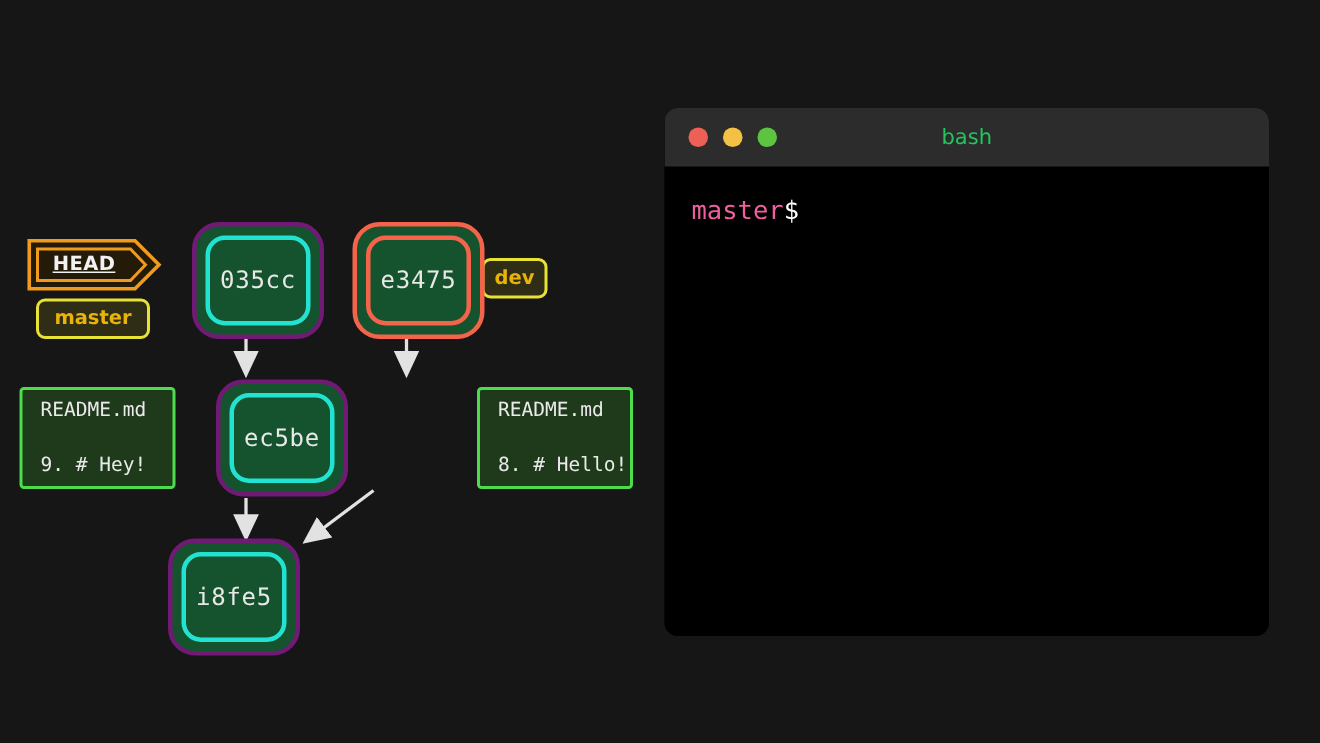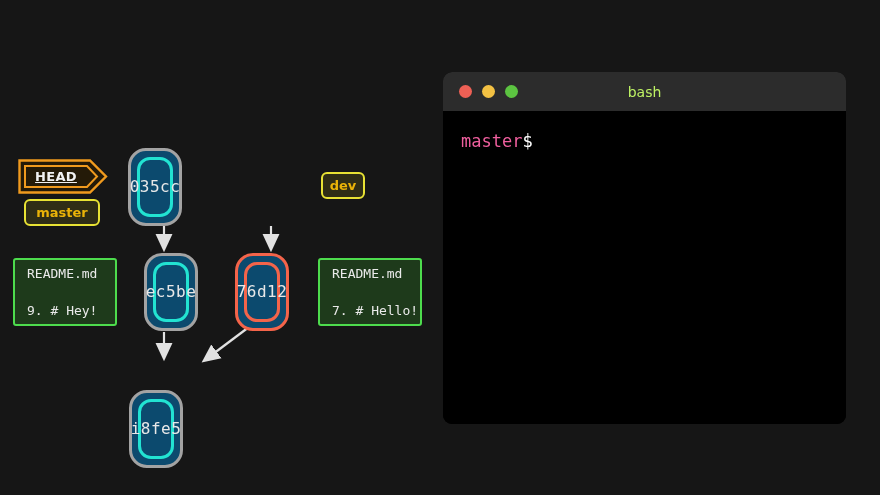--- a/index.html
+++ b/index.html
@@ -13,25 +13,25 @@
     width: 880px;
     height: 495px;
     background: #161616;
     overflow: hidden;
     font-family: "DejaVu Sans Mono", "Liberation Mono", monospace;
   }
 
   
   .node {
     position: absolute;
-    width: 54px;
+    width: 88px;
     height: 78px;
     border-radius: 18px;
-    border: 3px solid #a3a3a3;
-    background: #0c4a6e;
+    border: 3px solid #701a75;
+    background: #14532d;
     box-sizing: border-box;
   }
   .node .inner {
     position: absolute;
     left: 6px;
     top: 6px;
     right: 6px;
     bottom: 6px;
     border-radius: 13px;
     border: 3px solid #22e3d2;
@@ -156,21 +156,21 @@
     width: 13px;
     height: 13px;
     border-radius: 50%;
   }
   .light.r { background: #ee6055; }
   .light.y { background: #f3c143; }
   .light.g { background: #5cc441; }
   .term-title {
     flex: 1;
     text-align: center;
-    color: #bef264;
+    color: #22c55e;
     font-family: "DejaVu Sans", "Liberation Sans", sans-serif;
     font-size: 14px;
   }
   .term-body {
     height: 397px;
     background: #000;
     padding: 20px 18px;
     box-sizing: border-box;
   }
   .prompt {
@@ -217,47 +217,47 @@
   <div class="tag" style="left:321px; top:172px; width:44px; height:27px;">
     <span>dev</span>
   </div>
 
   <div class="node" style="left:128px; top:148px;">
     <div class="inner">
       <span class="sha">035cc</span>
     </div>
   </div>
 
+  <div class="node red" style="left:235px; top:148px;">
+    <div class="inner">
+      <span class="sha">e3475</span>
+    </div>
+  </div>
 
   <div class="node" style="left:144px; top:253px;">
     <div class="inner">
       <span class="sha">ec5be</span>
     </div>
   </div>
 
-  <div class="node red" style="left:235px; top:253px;">
-    <div class="inner">
-      <span class="sha">76d12</span>
-    </div>
-  </div>
-
-  <div class="node" style="left:129px; top:359px;margin-top:31px;">
+
+  <div class="node" style="left:112px; top:359px;">
     <div class="inner">
       <span class="sha">i8fe5</span>
     </div>
   </div>
 
   <div class="filebox" style="left:13px; top:258px; width:104px; height:68px;">
     <span class="line">README.md</span>
     <span class="line">9. # Hey!</span>
   </div>
 
   <div class="filebox" style="left:318px; top:258px; width:104px; height:68px;">
     <span class="line">README.md</span>
-    <span class="line">7. # Hello!</span>
+    <span class="line">8. # Hello!</span>
   </div>
 
   <div class="terminal">
     <div class="term-bar">
       <div class="lights">
         <span class="light r"></span>
         <span class="light y"></span>
         <span class="light g"></span>
       </div>
       <div class="term-title">bash</div>

